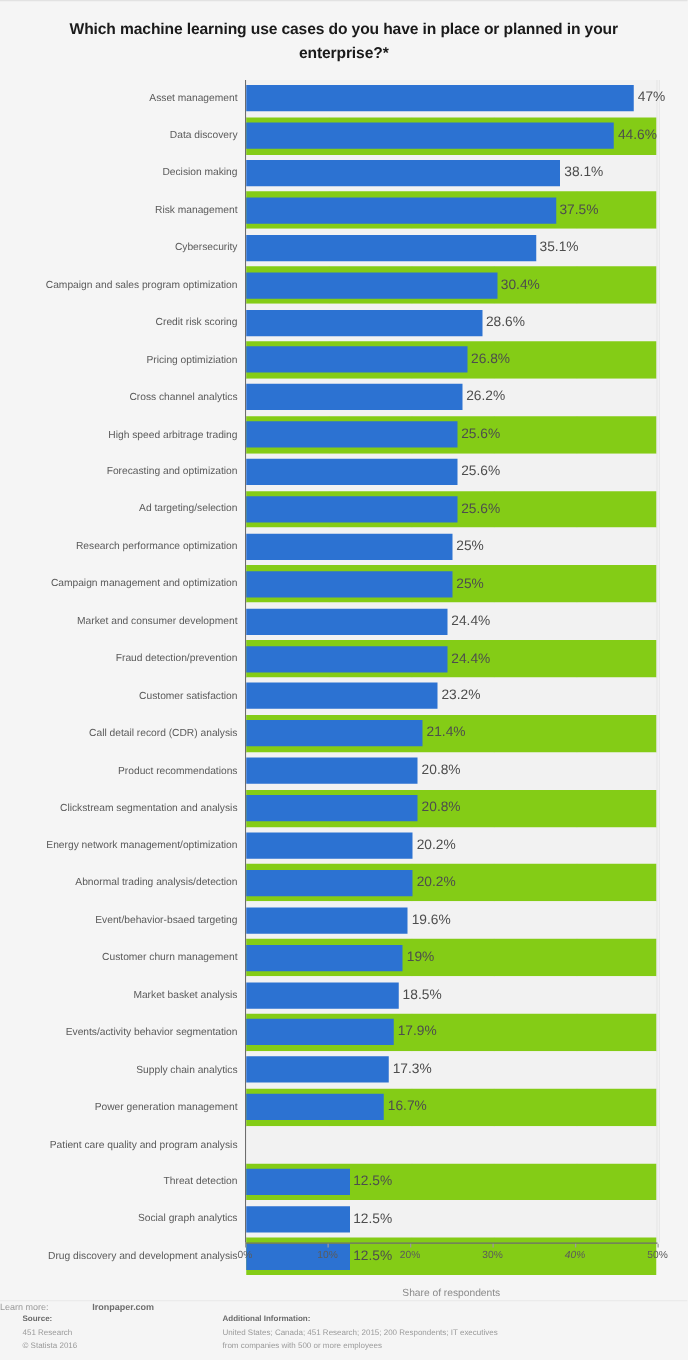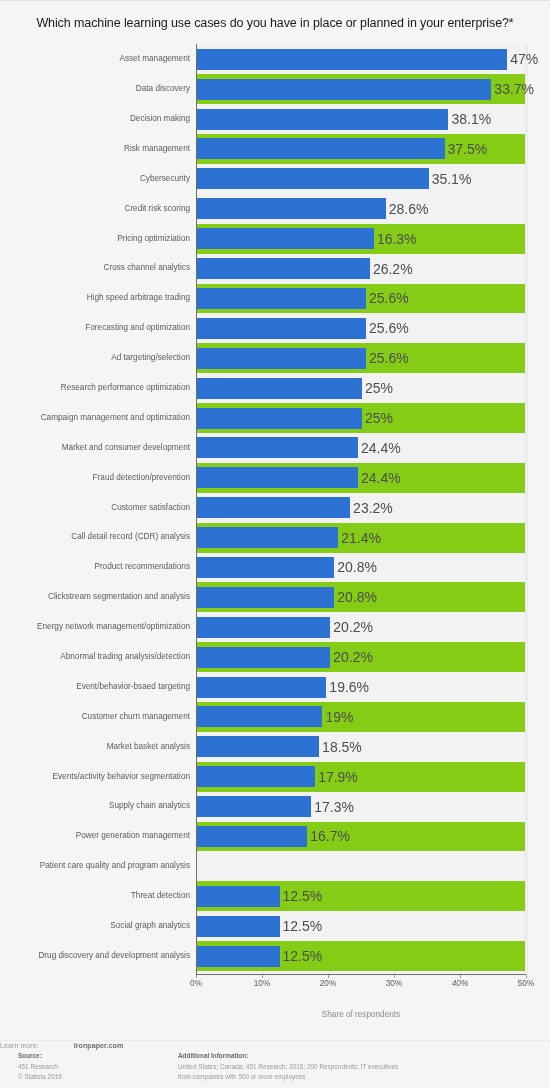--- a/index.html
+++ b/index.html
@@ -17,21 +17,21 @@
     position: relative;
     border-top: 1px solid #e2e2e2;
   }
 
   
   #chart-title {
     width: 500px;
     margin: 13px auto 0 auto;
     text-align: center;
     font-size: 12.5px;
-    font-weight: normal;
+    font-weight: bold;
     line-height: 1.55;
     color: #1a1a1a;
     letter-spacing: -0.1px;
   }
 
   
   #chart-area {
     position: relative;
     margin-top: 11px;
     height: 930px;
@@ -82,21 +82,21 @@
     top: 0;
     height: 100%;
     display: flex;
     align-items: center;
   }
   .bar {
     height: 21px;
     background: #2c72d2;
   }
   .bar-value {
-    font-size: 14px;
+    font-size: 11px;
     color: #4d4d4d;
     margin-left: 3px;
     white-space: nowrap;
     line-height: 1;
   }
 
   
   #x-axis {
     position: absolute;
     left: 196px;
@@ -177,21 +177,21 @@
         <div class="row-label">Asset management</div>
         <div class="bar-wrap">
           <div class="bar" style="width: 310.2px; background: rgb(44, 114, 210);"></div>
           <span class="bar-value">47%</span>
         </div>
       </div>
       <div class="row even">
         <div class="row-label">Data discovery</div>
         <div class="bar-wrap">
           <div class="bar" style="width: 294.36px; background: rgb(44, 114, 210);"></div>
-          <span class="bar-value">33.7%</span>
+          <span class="bar-value">44.6%</span>
         </div>
       </div>
       <div class="row odd">
         <div class="row-label">Decision making</div>
         <div class="bar-wrap">
           <div class="bar" style="width: 251.46px; background: rgb(44, 114, 210);"></div>
           <span class="bar-value">38.1%</span>
         </div>
       </div>
       <div class="row even">
@@ -201,32 +201,39 @@
           <span class="bar-value">37.5%</span>
         </div>
       </div>
       <div class="row odd">
         <div class="row-label">Cybersecurity</div>
         <div class="bar-wrap">
           <div class="bar" style="width: 231.66px; background: rgb(44, 114, 210);"></div>
           <span class="bar-value">35.1%</span>
         </div>
       </div>
+      <div class="row even">
+        <div class="row-label">Campaign and sales program optimization</div>
+        <div class="bar-wrap">
+          <div class="bar" style="width: 200.64px; background: rgb(44, 114, 210);"></div>
+          <span class="bar-value">30.4%</span>
+        </div>
+      </div>
       <div class="row odd">
         <div class="row-label">Credit risk scoring</div>
         <div class="bar-wrap">
           <div class="bar" style="width: 188.76px; background: rgb(44, 114, 210);"></div>
           <span class="bar-value">28.6%</span>
         </div>
       </div>
       <div class="row even">
         <div class="row-label">Pricing optimiziation</div>
         <div class="bar-wrap">
           <div class="bar" style="width: 176.88px; background: rgb(44, 114, 210);"></div>
-          <span class="bar-value">16.3%</span>
+          <span class="bar-value">26.8%</span>
         </div>
       </div>
       <div class="row odd">
         <div class="row-label">Cross channel analytics</div>
         <div class="bar-wrap">
           <div class="bar" style="width: 172.92px; background: rgb(44, 114, 210);"></div>
           <span class="bar-value">26.2%</span>
         </div>
       </div>
       <div class="row even">

